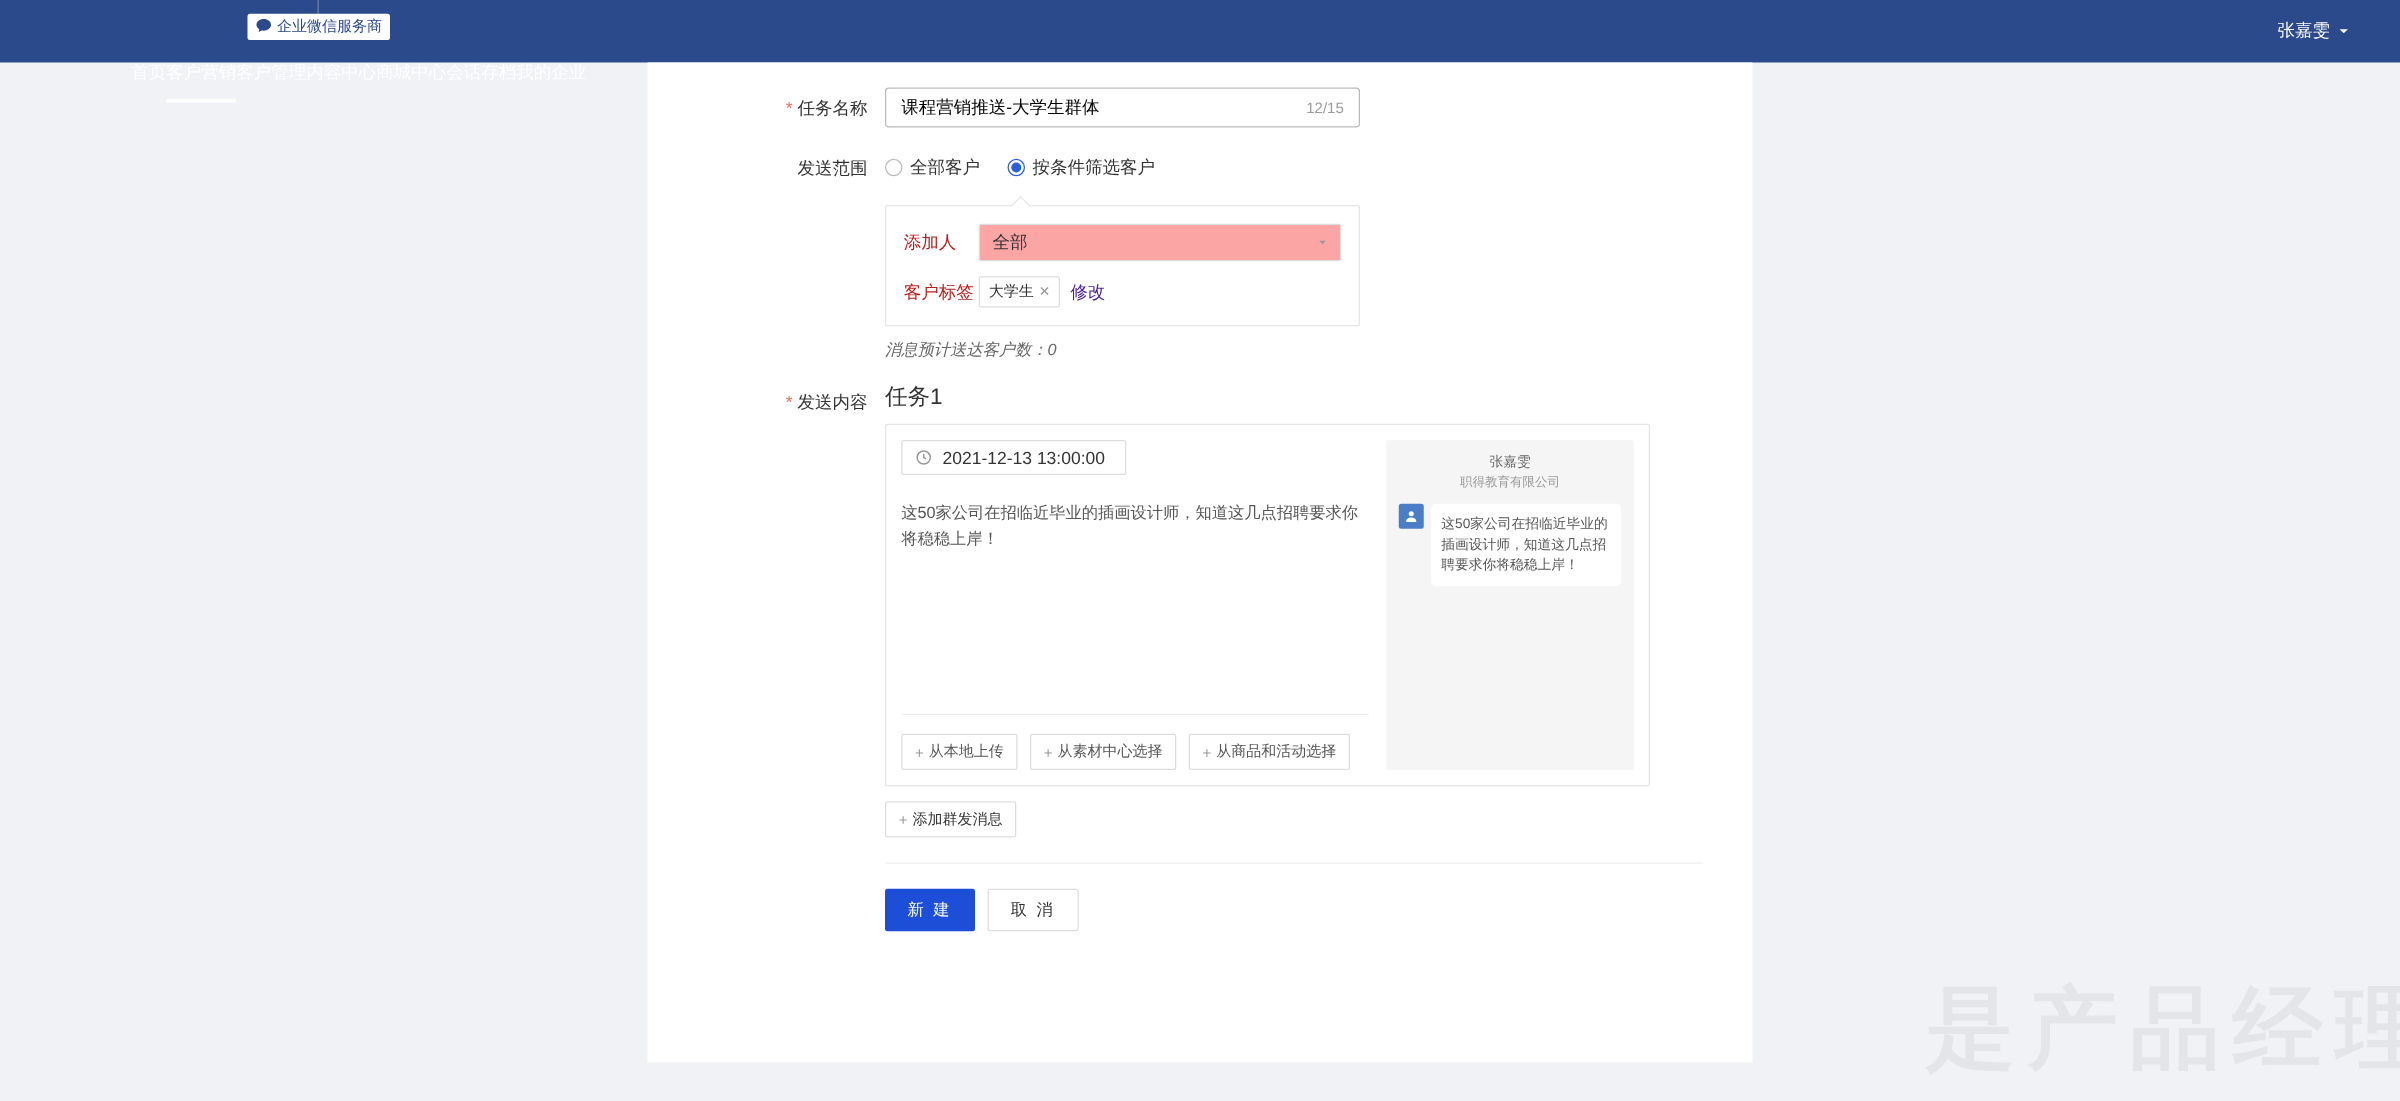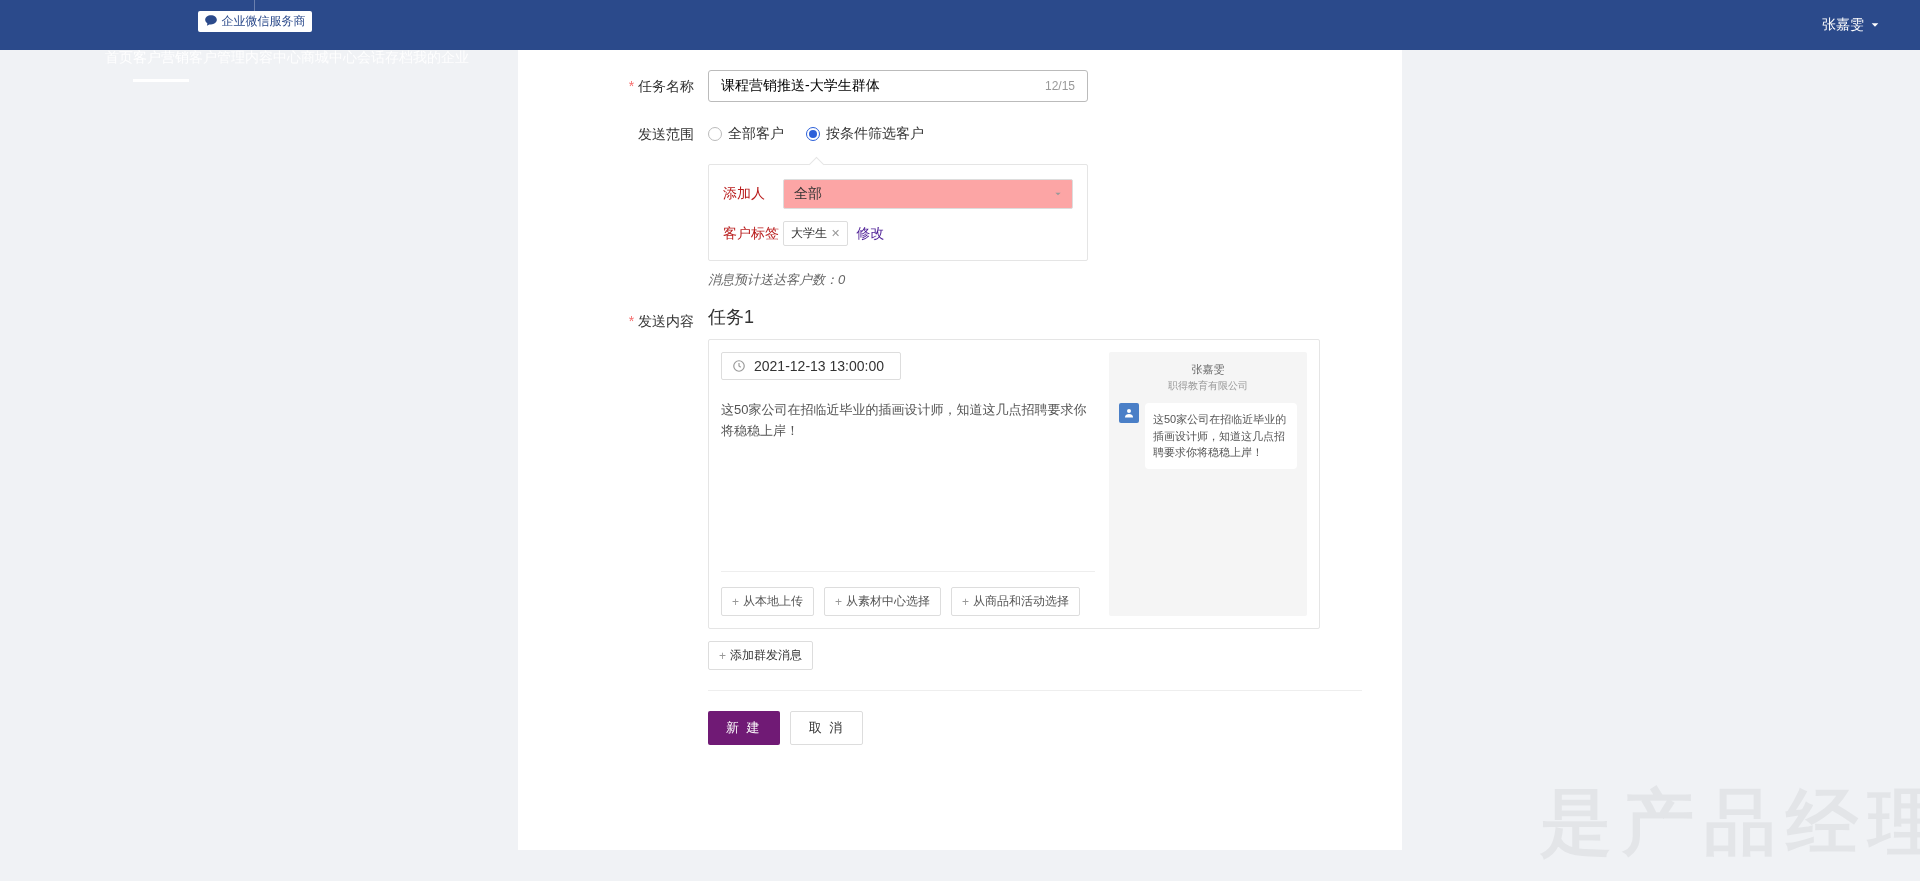--- a/index.html
+++ b/index.html
@@ -358,21 +358,21 @@
       display: flex;
       gap: 10px;
     }
     .btn {
       padding: 7px 18px;
       border-radius: 2px;
       cursor: pointer;
       font-size: 13px;
     }
     .btn-primary {
-      background: #701a75;
+      background: #1d4ed8;
       color: #fff;
       border: none;
       letter-spacing: 2px;
     }
     .btn-default {
       background: #fff;
       border: 1px solid #ddd;
       color: #333;
       letter-spacing: 2px;
     }

